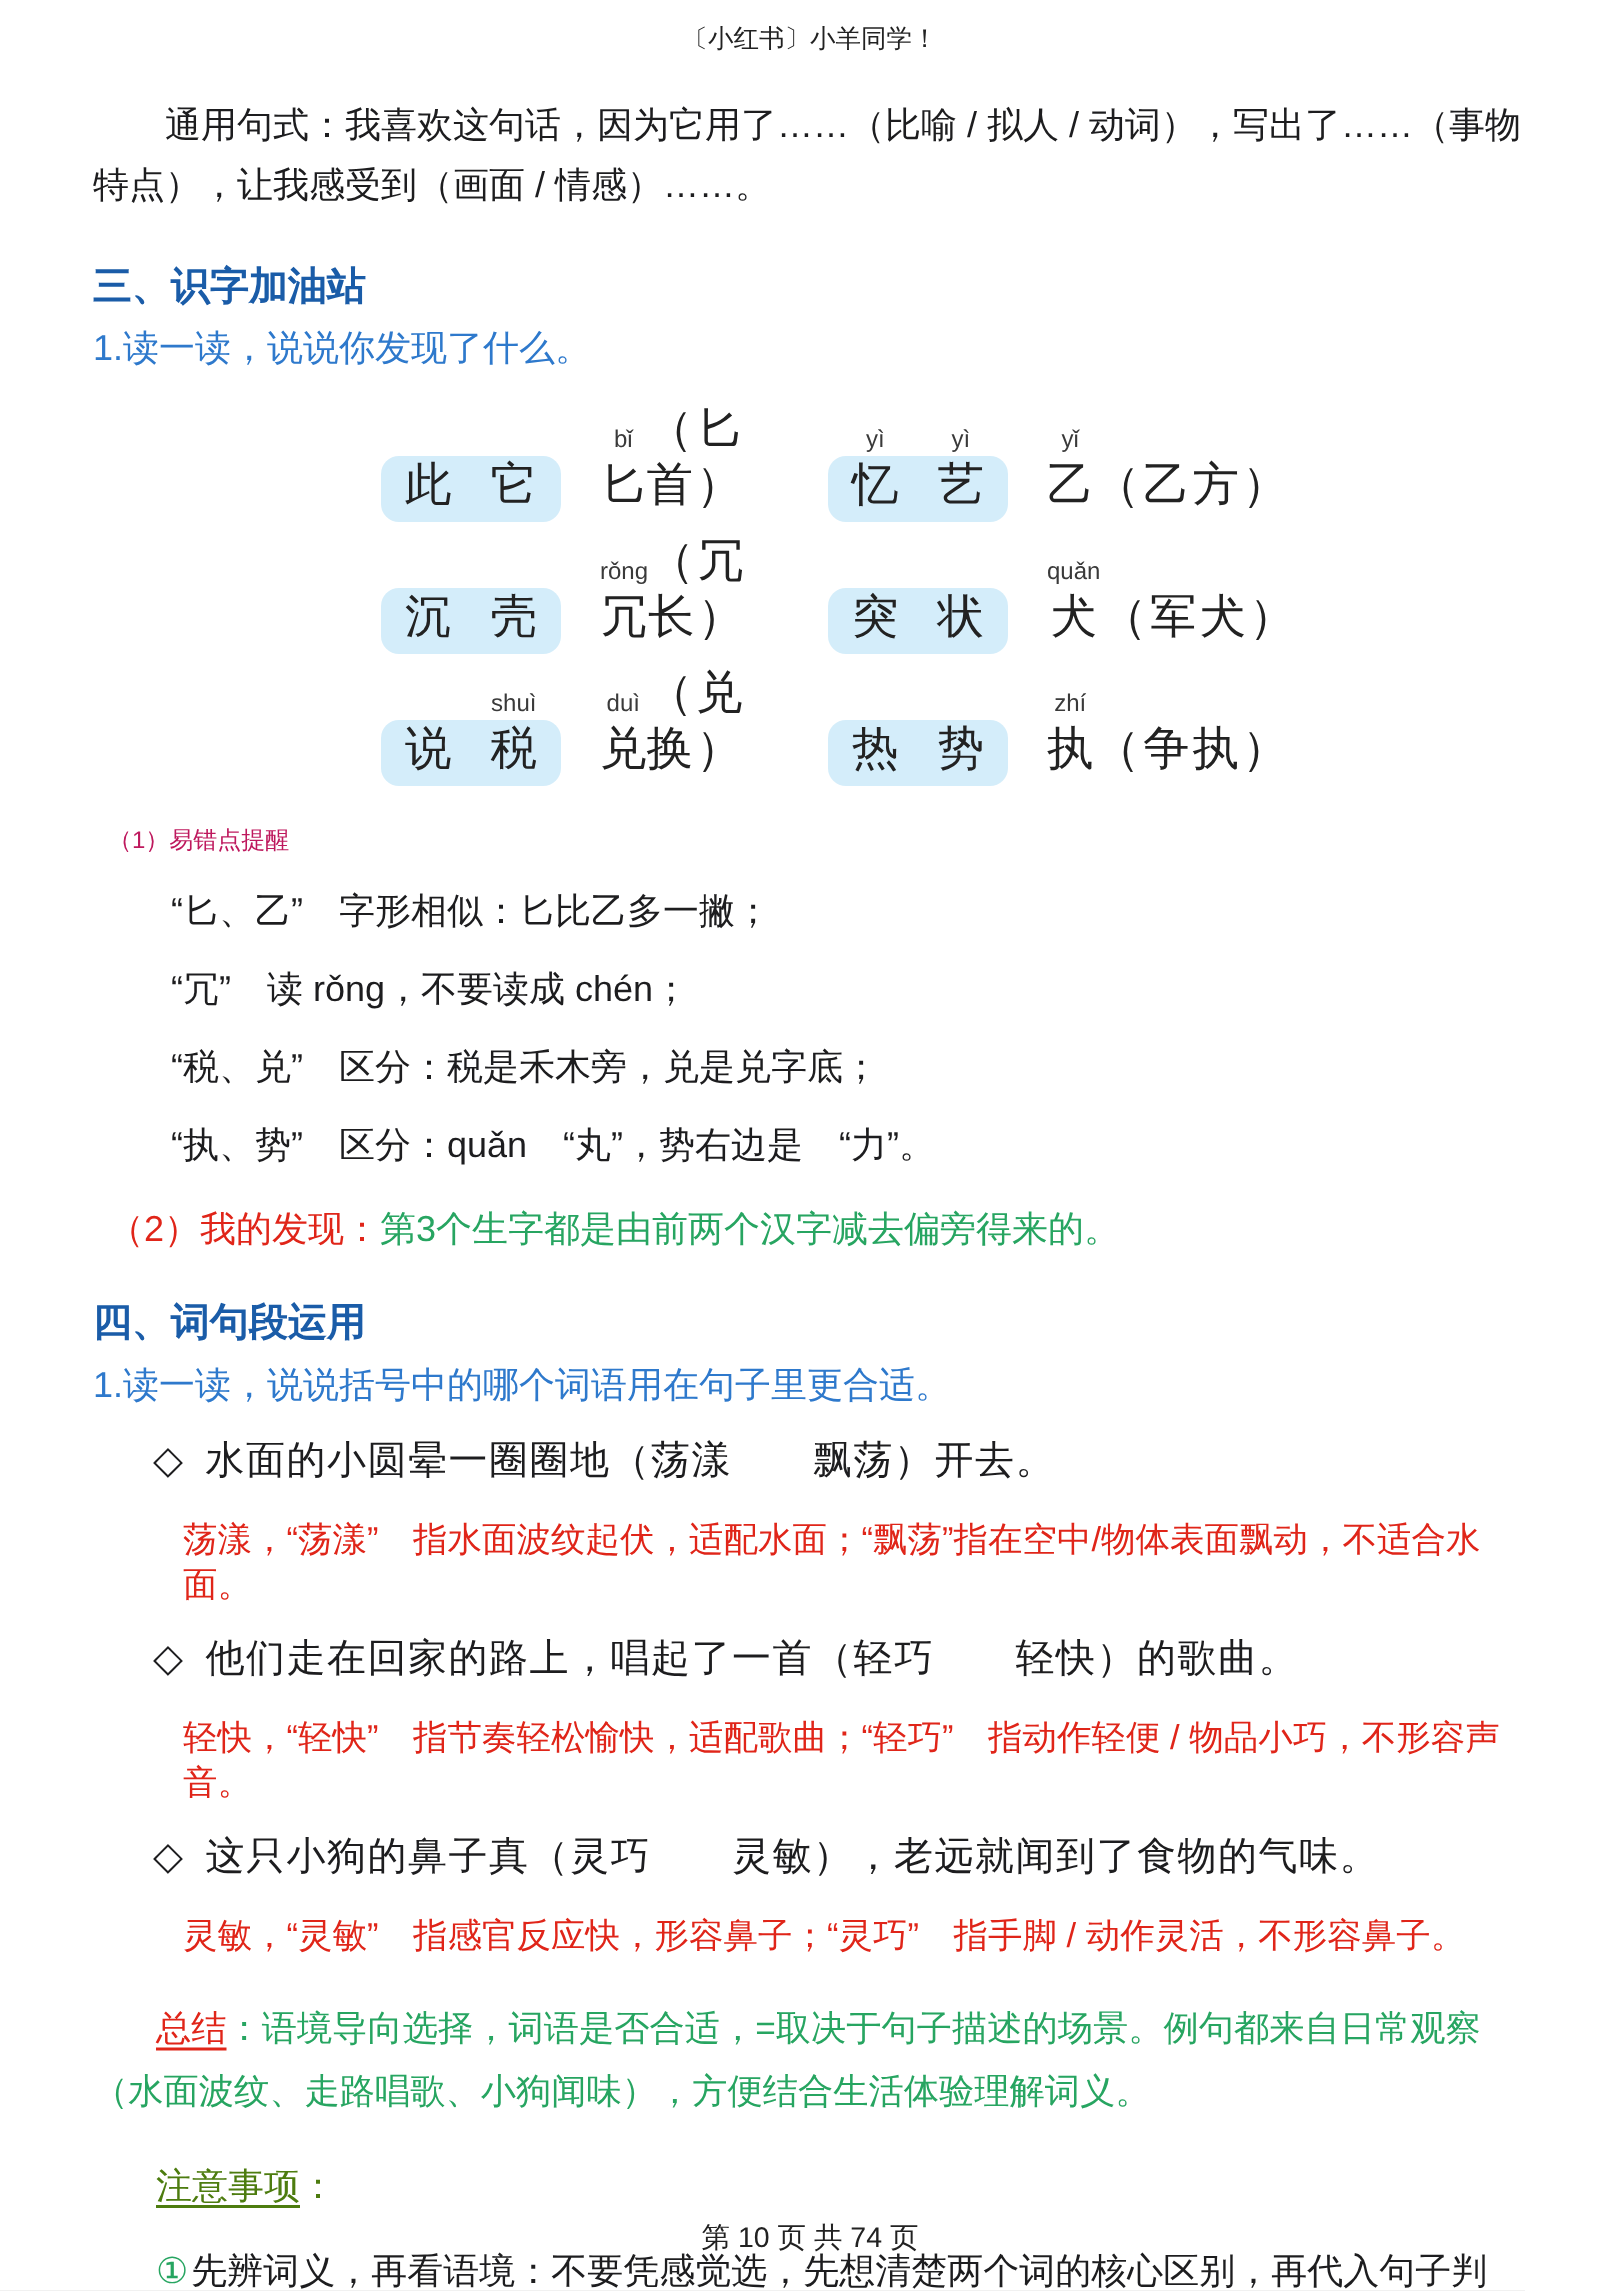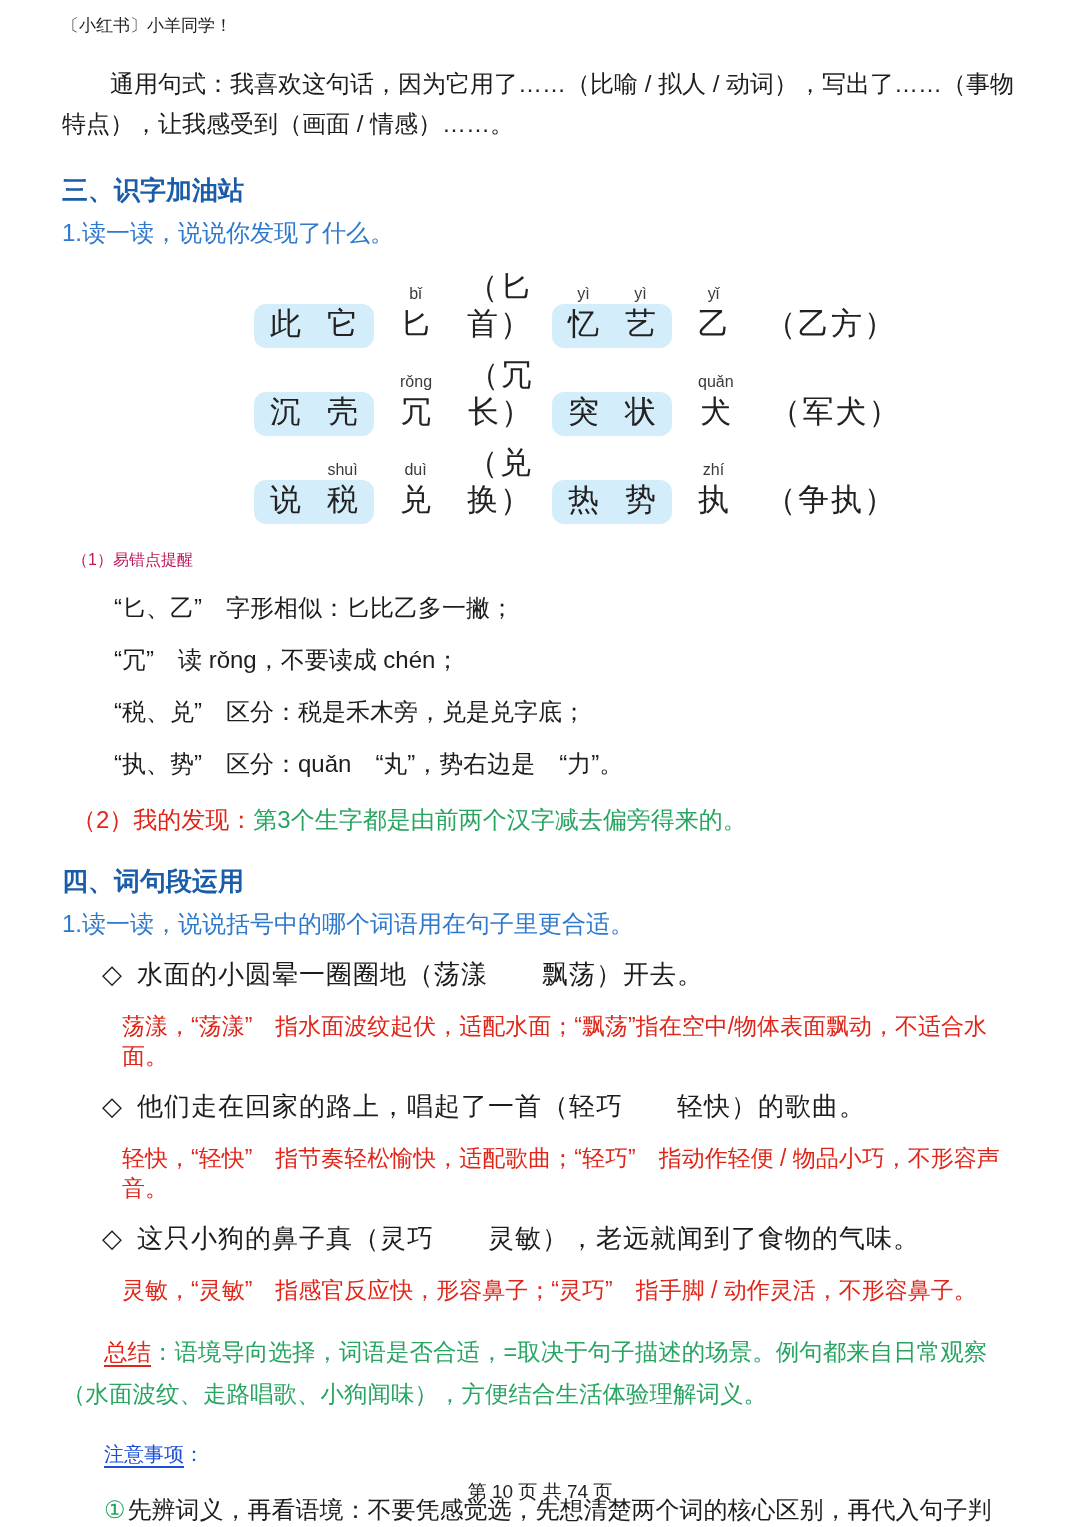--- a/index.html
+++ b/index.html
@@ -7,56 +7,56 @@
     position:relative;
     width:1080px; height:1527px;
     margin:0 auto;
     background:#ffffff;
     box-sizing:border-box;
     padding:14px 62px 0 62px;
     font-family:"Liberation Sans", sans-serif;
     color:#1d1d1f;
     overflow:hidden;
   }
-  .doc-header { text-align:left; font-size:17px; color:#222; line-height:24px; }
+  .doc-header { text-align:center; font-size:17px; color:#222; line-height:24px; }
 
   .intro { margin:26px 0 0 0; font-size:24px; line-height:40px; text-indent:2em; font-weight:500; }
 
   .sec-heading { margin:30px 0 0 0; font-size:26px; font-weight:bold; color:#1A5CA8; line-height:32px; }
   .task { margin:12px 0 0 0; font-size:24px; color:#2E79CC; line-height:30px; font-weight:500; }
 
   
   .chartable { margin:20px 0 0 192px; }
   .crow { display:flex; align-items:flex-end; margin-bottom:14px; }
   .cgroup { display:flex; align-items:flex-end; }
   .cgroup.g1 { width:298px; }
   .pair { position:relative; display:flex; gap:26px; padding:0 16px; }
   .pair .hl { position:absolute; left:0; right:0; top:21px; bottom:-6px; background:#D4EDFA; border-radius:12px; }
   .unit { position:relative; display:flex; flex-direction:column; align-items:center; z-index:1; }
   .py { height:22px; font-size:16px; line-height:22px; color:#3a3a3a; }
   .ch { font-size:31px; line-height:37px; font-family:"DejaVu Serif", serif; color:#222; }
-  .target { display:flex; align-items:flex-end; margin-left:26px;gap:36px; }
+  .target { display:flex; align-items:flex-end; margin-left:26px; }
   .word { font-size:31px; line-height:37px; font-family:"DejaVu Serif", serif; color:#222; letter-spacing:2px; }
 
   .reminder-title { margin:32px 0 0 10px; font-size:16px; color:#be185d; font-weight:500; }
   .reminder-item { margin:22px 0 0 52px; font-size:24px; line-height:30px; font-weight:500; color:#1d1d1f; }
 
   .discovery { margin:26px 0 0 10px; font-size:24px; line-height:30px; font-weight:500; }
   .discovery .lbl { color:#E02519; }
   .discovery .txt { color:#27A561; }
 
   .example { margin:18px 0 0 40px; font-size:26px; line-height:34px; font-family:"DejaVu Serif", serif; color:#1d1d1f; letter-spacing:1px; }
   .example .diamond { margin-right:14px; }
   .note { margin:20px 0 0 60px; font-size:23px; line-height:30px; color:#E02519; font-weight:500; }
 
   .summary { margin:26px 0 0 0; font-size:23.5px; line-height:42px; text-indent:42px; font-weight:500; }
   .summary .lbl { color:#E02519; text-decoration:underline; text-decoration-thickness:2px; text-underline-offset:5px; }
   .summary .txt { color:#27A561; }
 
-  .notice { margin:26px 0 0 42px; font-size:20px; color:#1d4ed8; font-weight:500; }
+  .notice { margin:26px 0 0 42px; font-size:24px; color:#4d7c0f; font-weight:500; }
   .notice .lbl { text-decoration:underline; text-decoration-thickness:2px; text-underline-offset:5px; }
 
   .tip { margin:26px 0 0 42px; font-size:24px; line-height:31px; font-weight:500; color:#1d1d1f; }
   .tip .num { color:#27A561; margin-right:2px; }
 
   .doc-footer { position:absolute; left:0; right:0; bottom:22px; text-align:center; font-size:19px; color:#222; }
 </style>
 </head>
 <body>
 

